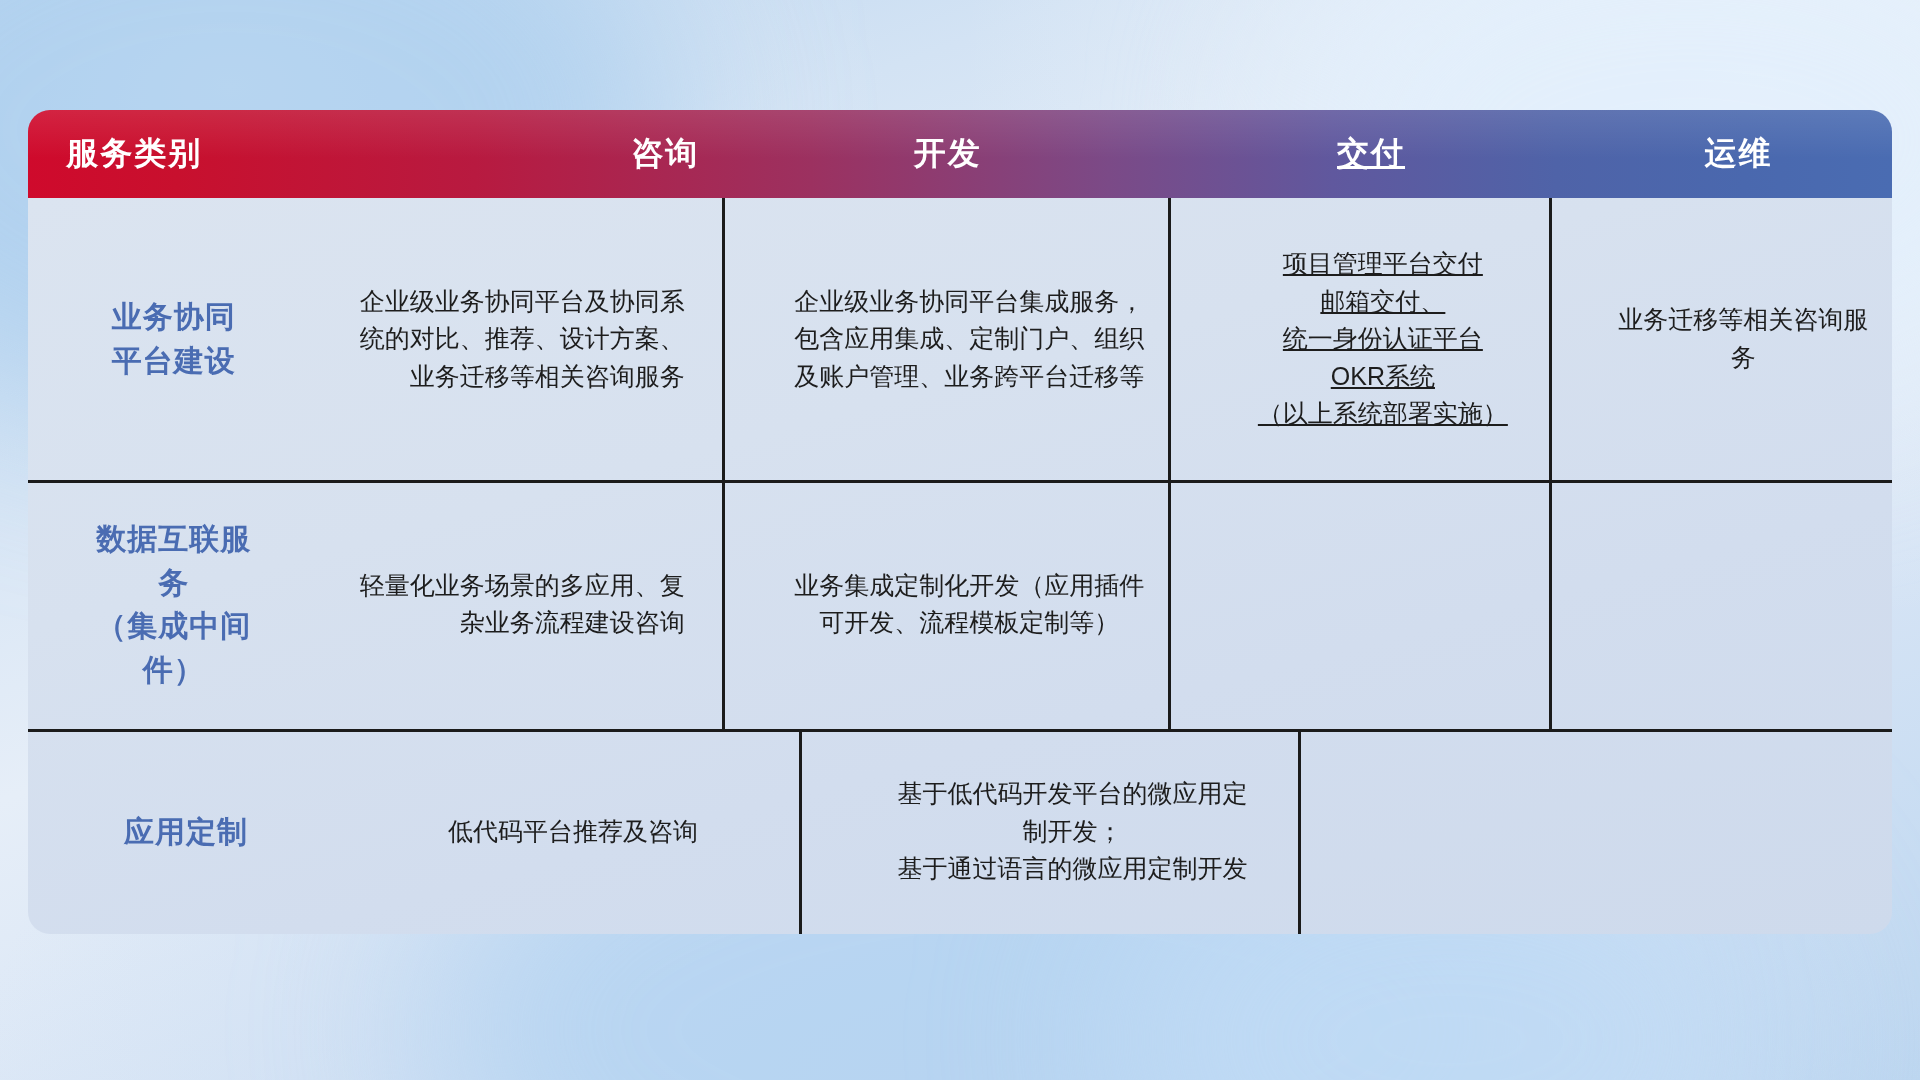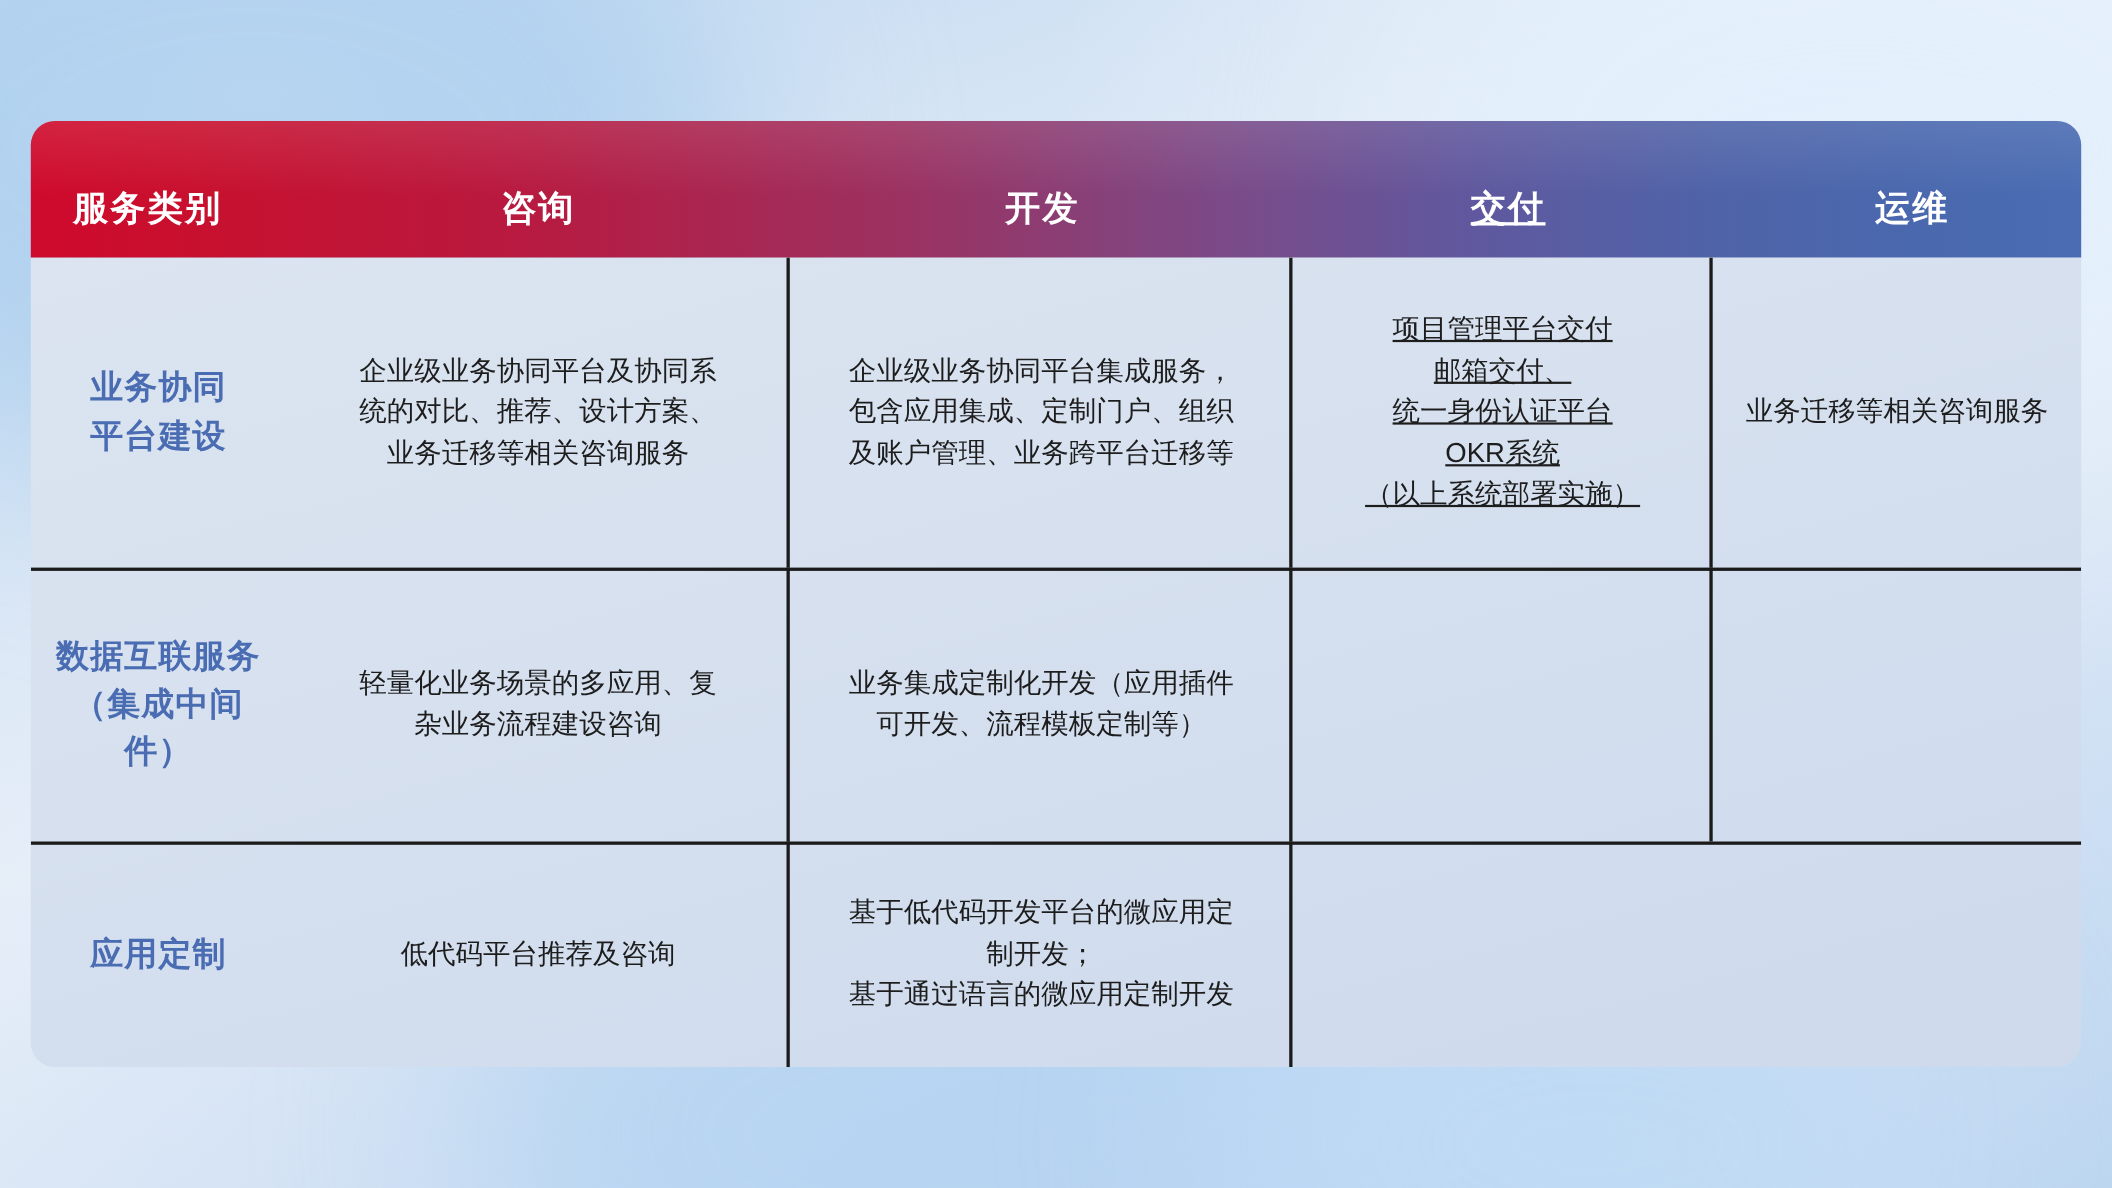--- a/index.html
+++ b/index.html
@@ -25,21 +25,21 @@
 
   .table-wrap {
     position:absolute;
     left:28px; top:110px;
     width:1864px; height:838px;
   }
 
   
   .thead {
     position:relative;
-    height:124px;
+    height:88px;
     border-radius:22px 22px 0 0;
     background:linear-gradient(90deg,
       #cf0a2c 0%,
       #c8102e 8%,
       #b81a40 24%,
       #9c3160 42%,
       #7b4a87 58%,
       #60589e 70%,
       #4f63a8 82%,
       #4a68ae 92%,
@@ -93,41 +93,42 @@
     display:flex;
     align-items:center;
     justify-content:center;
     text-align:center;
     position:relative;
     padding:18px 18px;
     color:#1d1d1d;
     font-size:25px;
     line-height:1.5;
     white-space:pre-line;
+    margin-left:42px;
   }
   
   .td.sep::after {
     content:"";
     position:absolute;
     top:0; bottom:0; right:0;
     width:3px;
     background:#1b1b1b;
   }
 
   .cat {
     color:#4a6cb2;
     font-weight:700;
     font-size:30px;
     line-height:1.45;
     letter-spacing:1px;
   }
 
   
   .c1 { width:232px; }
-  .c2 { width:458px; }
+  .c2 { width:458px;text-align:right; }
   .c3 { width:457px; }
   .c4 { width:382px;text-decoration:underline; }
   .c5 { width:335px; }
 </style>
 </head>
 <body>
 
 <div class="bg-blob blob-a"></div>
 <div class="bg-blob blob-b"></div>
 <div class="bg-blob blob-c"></div>

